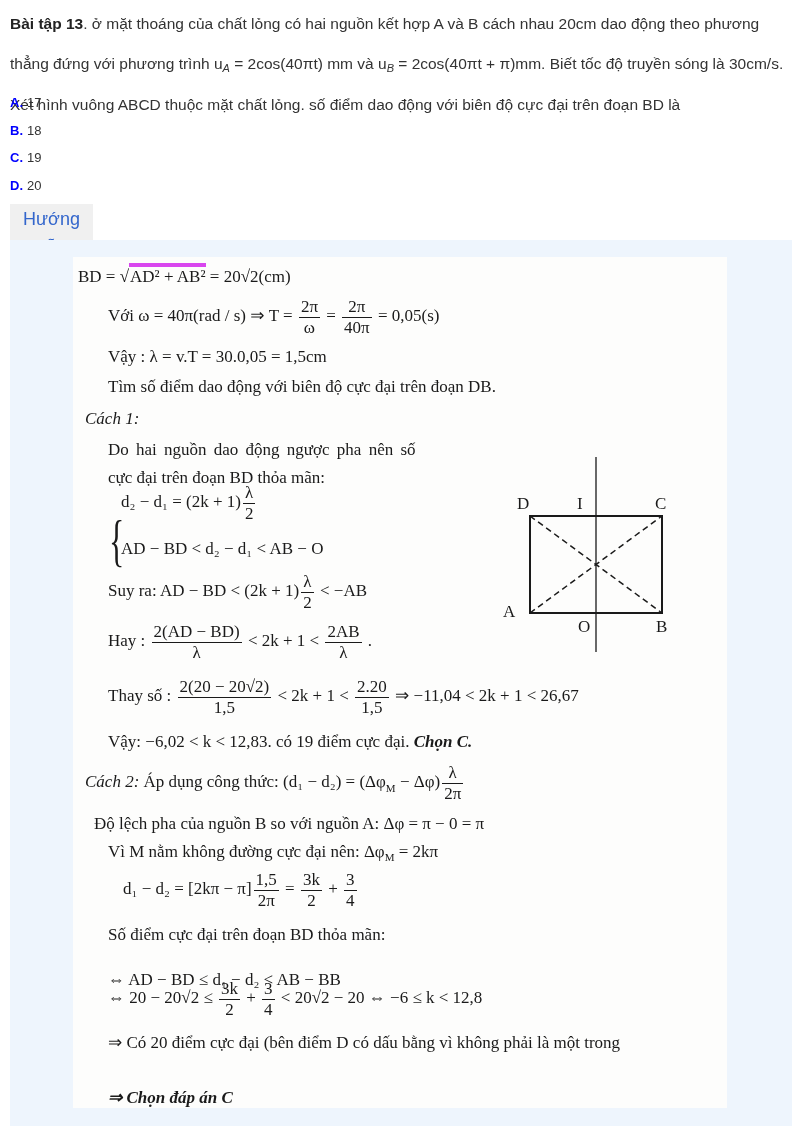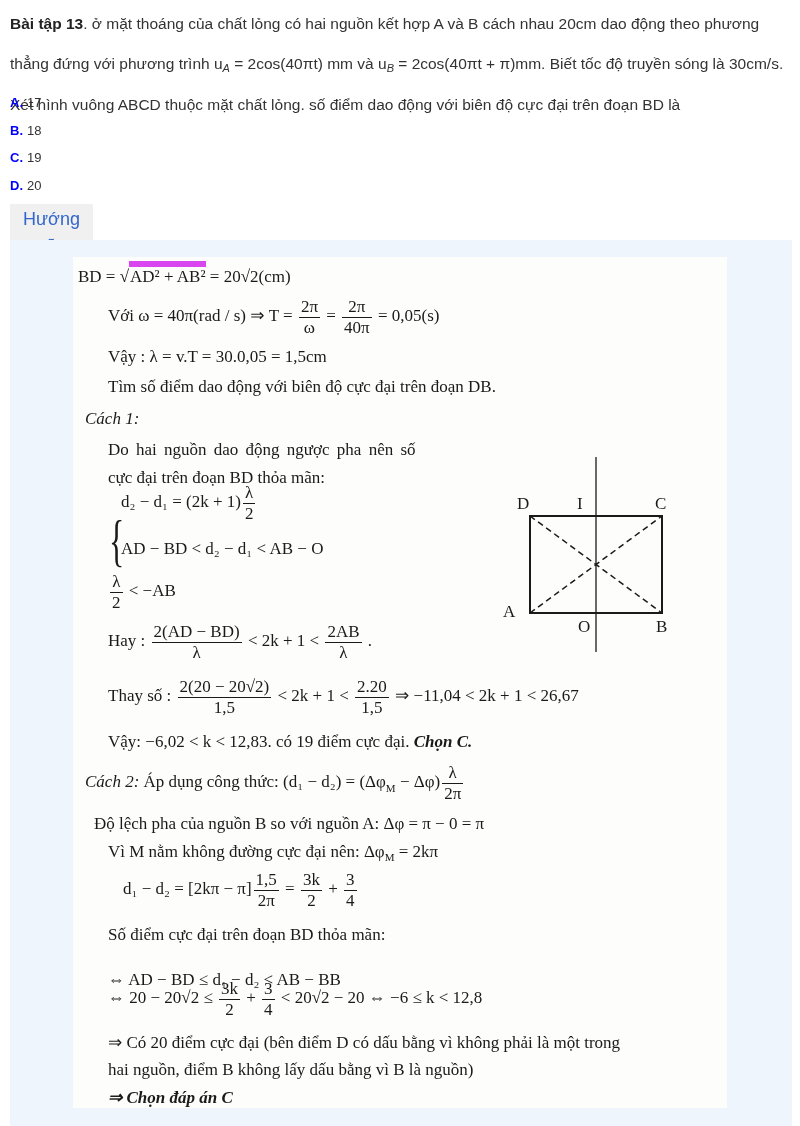--- a/index.html
+++ b/index.html
@@ -19,21 +19,21 @@
                   background: #eef5fd; }
   .sol-img { position: absolute; left: 63px; top: 17px; width: 654px; height: 851px;
              background: #fdfdfc; font-family: "Liberation Serif", serif; color: #1a1a1a;
              font-size: 17px; }
   .ln { position: absolute; white-space: nowrap; }
   .it { font-style: italic; }
   .bi { font-style: italic; font-weight: bold; }
   .frac { display: inline-block; vertical-align: middle; text-align: center; margin: 0 2px; }
   .frac .n { display: block; border-bottom: 1px solid #1a1a1a; padding: 0 2px; line-height: 20px; }
   .frac .d { display: block; line-height: 20px; padding: 0 2px; }
-  .sqrt { border-top: 6px solid #d946ef; padding-left: 1px; }
+  .sqrt { border-top: 4px solid #d946ef; padding-left: 1px; }
   sub, sup { font-size: 11px; }
   .brace { position: absolute; left: 36px; top: 255px; font-size: 58px; line-height: 58px;
            transform: scaleX(0.55); transform-origin: left top; font-weight: 100; }
   .figure { position: absolute; left: 425px; top: 200px; width: 180px; height: 210px; }
 </style>
 </head>
 <body>
 
 <div class="q-text">
   <b>Bài tập 13</b><span>. ở mặt thoáng của chất lỏng có hai nguồn kết hợp A và B cách nhau 20cm dao động theo phương thẳng đứng với phương trình u</span><span class="sub">A</span><span> = 2cos(40πt) mm và u</span><span class="sub">B</span><span> = 2cos(40πt + π)mm. Biết tốc độ truyền sóng là 30cm/s. Xét hình vuông ABCD thuộc mặt chất lỏng. số điểm dao động với biên độ cực đại trên đoạn BD là</span>
@@ -66,21 +66,21 @@
     <div class="ln" style="left:35px;top:211px;">cực đại trên đoạn BD thỏa mãn:</div>
     <div class="ln" style="left:35px;top:183px;word-spacing:3px;">Do hai nguồn dao động ngược pha nên số</div>
 
     <div class="brace">{</div>
     <div class="ln" style="left:48px;top:226px;">
       <span>d₂ − d₁ = (2k + 1)</span><span class="frac"><span class="n">λ</span><span class="d">2</span></span>
     </div>
     <div class="ln" style="left:48px;top:282px;">AD − BD &lt; d₂ − d₁ &lt; AB − O</div>
 
     <div class="ln" style="left:35px;top:315px;">
-      <span class="frac"><span class="n">λ</span><span class="d">2</span></span><span> &lt; −AB</span>
+      <span>Suy ra:  AD − BD &lt; (2k + 1)</span><span class="frac"><span class="n">λ</span><span class="d">2</span></span><span> &lt; −AB</span>
     </div>
 
     <div class="ln" style="left:35px;top:365px;">
       <span>Hay : </span><span class="frac"><span class="n">2(AD − BD)</span><span class="d">λ</span></span><span> &lt; 2k + 1 &lt; </span><span class="frac"><span class="n">2AB</span><span class="d">λ</span></span><span> .</span>
     </div>
 
     <div class="ln" style="left:35px;top:420px;">
       <span>Thay số : </span><span class="frac"><span class="n">2(20 − 20√2)</span><span class="d">1,5</span></span><span> &lt; 2k + 1 &lt; </span><span class="frac"><span class="n">2.20</span><span class="d">1,5</span></span><span> ⇒ −11,04 &lt; 2k + 1 &lt; 26,67</span>
     </div>
 
@@ -101,21 +101,20 @@
       <span>d₁ − d₂ = [2kπ − π]</span><span class="frac"><span class="n">1,5</span><span class="d">2π</span></span><span> = </span><span class="frac"><span class="n">3k</span><span class="d">2</span></span><span> + </span><span class="frac"><span class="n">3</span><span class="d">4</span></span>
     </div>
 
     <div class="ln" style="left:35px;top:668px;font-family:Liberation Serif, serif;">Số điểm cực đại trên đoạn BD thỏa mãn:</div>
     <div class="ln" style="left:35px;top:697px;margin-top:16px;">⇔ AD − BD ≤ d₁ − d₂ &lt; AB − BB</div>
     <div class="ln" style="left:35px;top:722px;">
       <span>⇔ 20 − 20√2  ≤ </span><span class="frac"><span class="n">3k</span><span class="d">2</span></span><span> + </span><span class="frac"><span class="n">3</span><span class="d">4</span></span><span> &lt; 20√2 − 20 ⇔ −6 ≤ k &lt; 12,8</span>
     </div>
 
     <div class="ln" style="left:35px;top:775px;">⇒ Có 20 điểm cực đại (bên điểm D có dấu bằng vì không phải là một trong</div>
-    <div class="ln" style="left:35px;top:803px;">hai nguồn, điểm B không lấy dấu bằng vì B là nguồn)</div>
     <div class="ln bi" style="left:35px;top:830px;font-weight:bold;">⇒ Chọn đáp án C</div>
 
     <svg class="figure" viewBox="0 0 180 210" xmlns="http://www.w3.org/2000/svg">
       <line x1="98" y1="0" x2="98" y2="195" stroke="#1a1a1a" stroke-width="1.3"></line>
       <rect x="32" y="59" width="132" height="97" fill="none" stroke="#1a1a1a" stroke-width="2"></rect>
       <line x1="32" y1="59" x2="164" y2="156" stroke="#1a1a1a" stroke-width="1.5" stroke-dasharray="6,4"></line>
       <line x1="32" y1="156" x2="164" y2="59" stroke="#1a1a1a" stroke-width="1.5" stroke-dasharray="6,4"></line>
       <text x="19" y="52" font-family="Liberation Serif, serif" font-size="17" fill="#1a1a1a">D</text>
       <text x="79" y="52" font-family="Liberation Serif, serif" font-size="17" fill="#1a1a1a">I</text>
       <text x="157" y="52" font-family="Liberation Serif, serif" font-size="17" fill="#1a1a1a">C</text>

